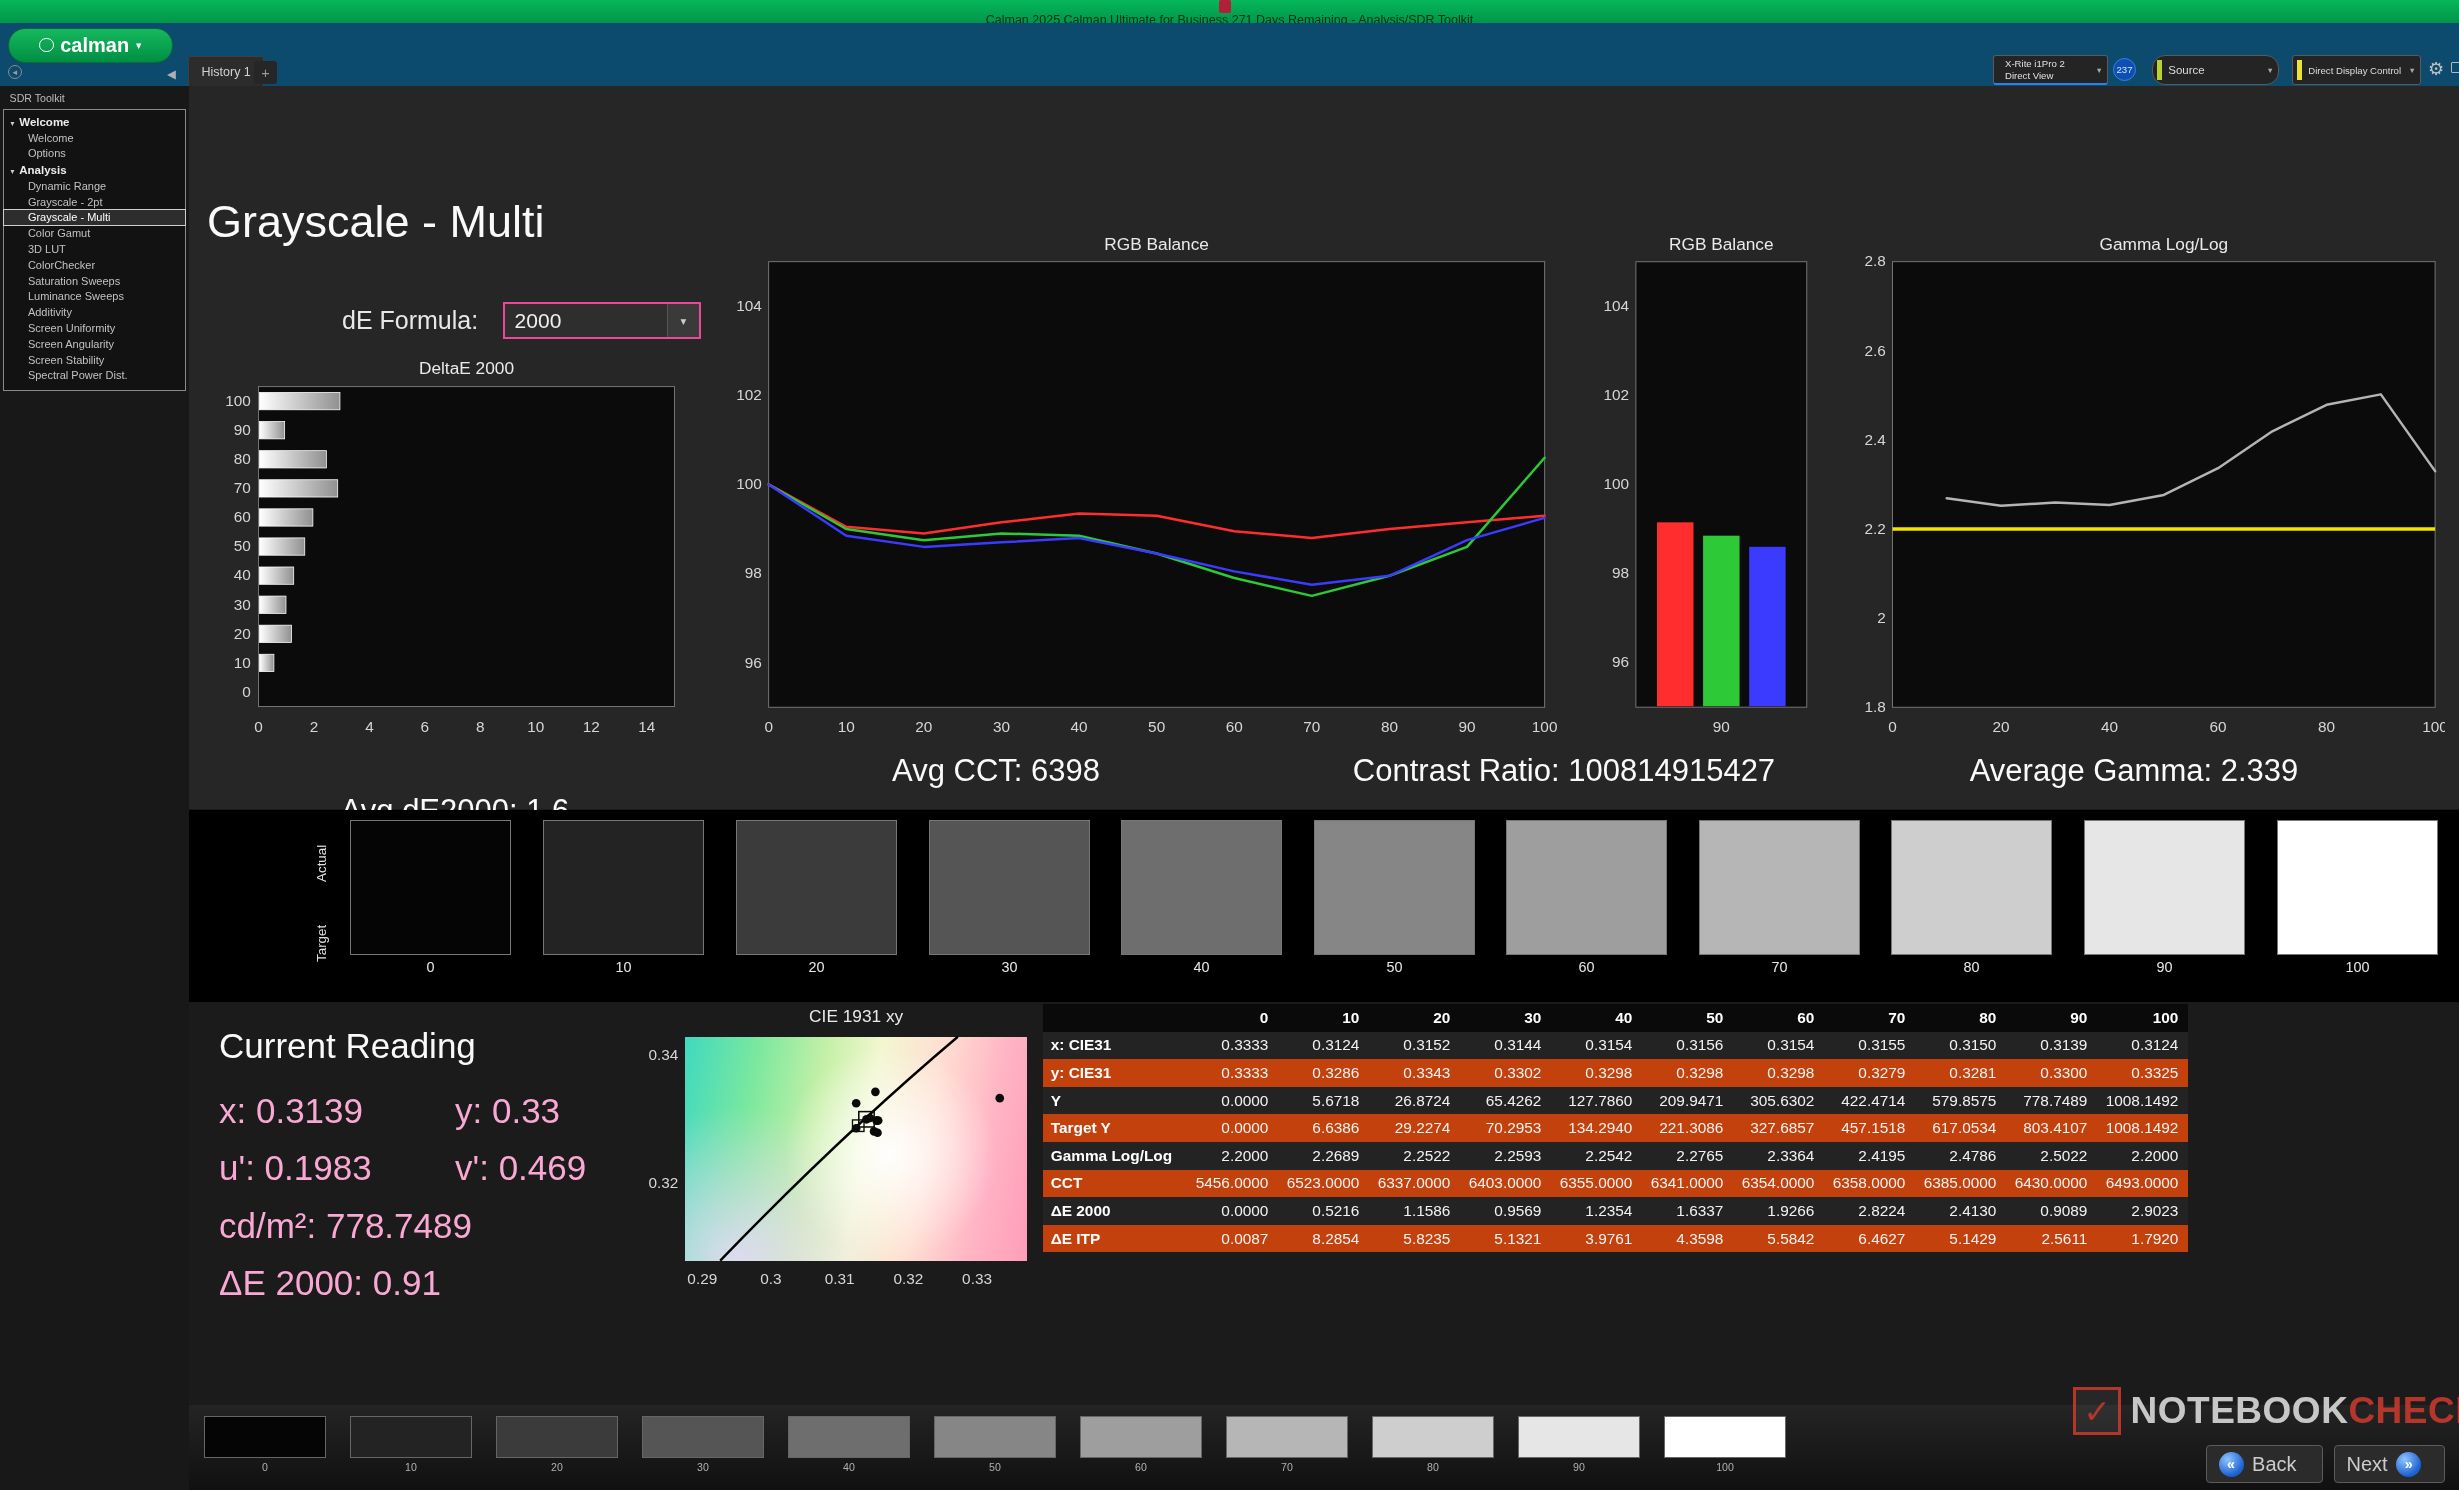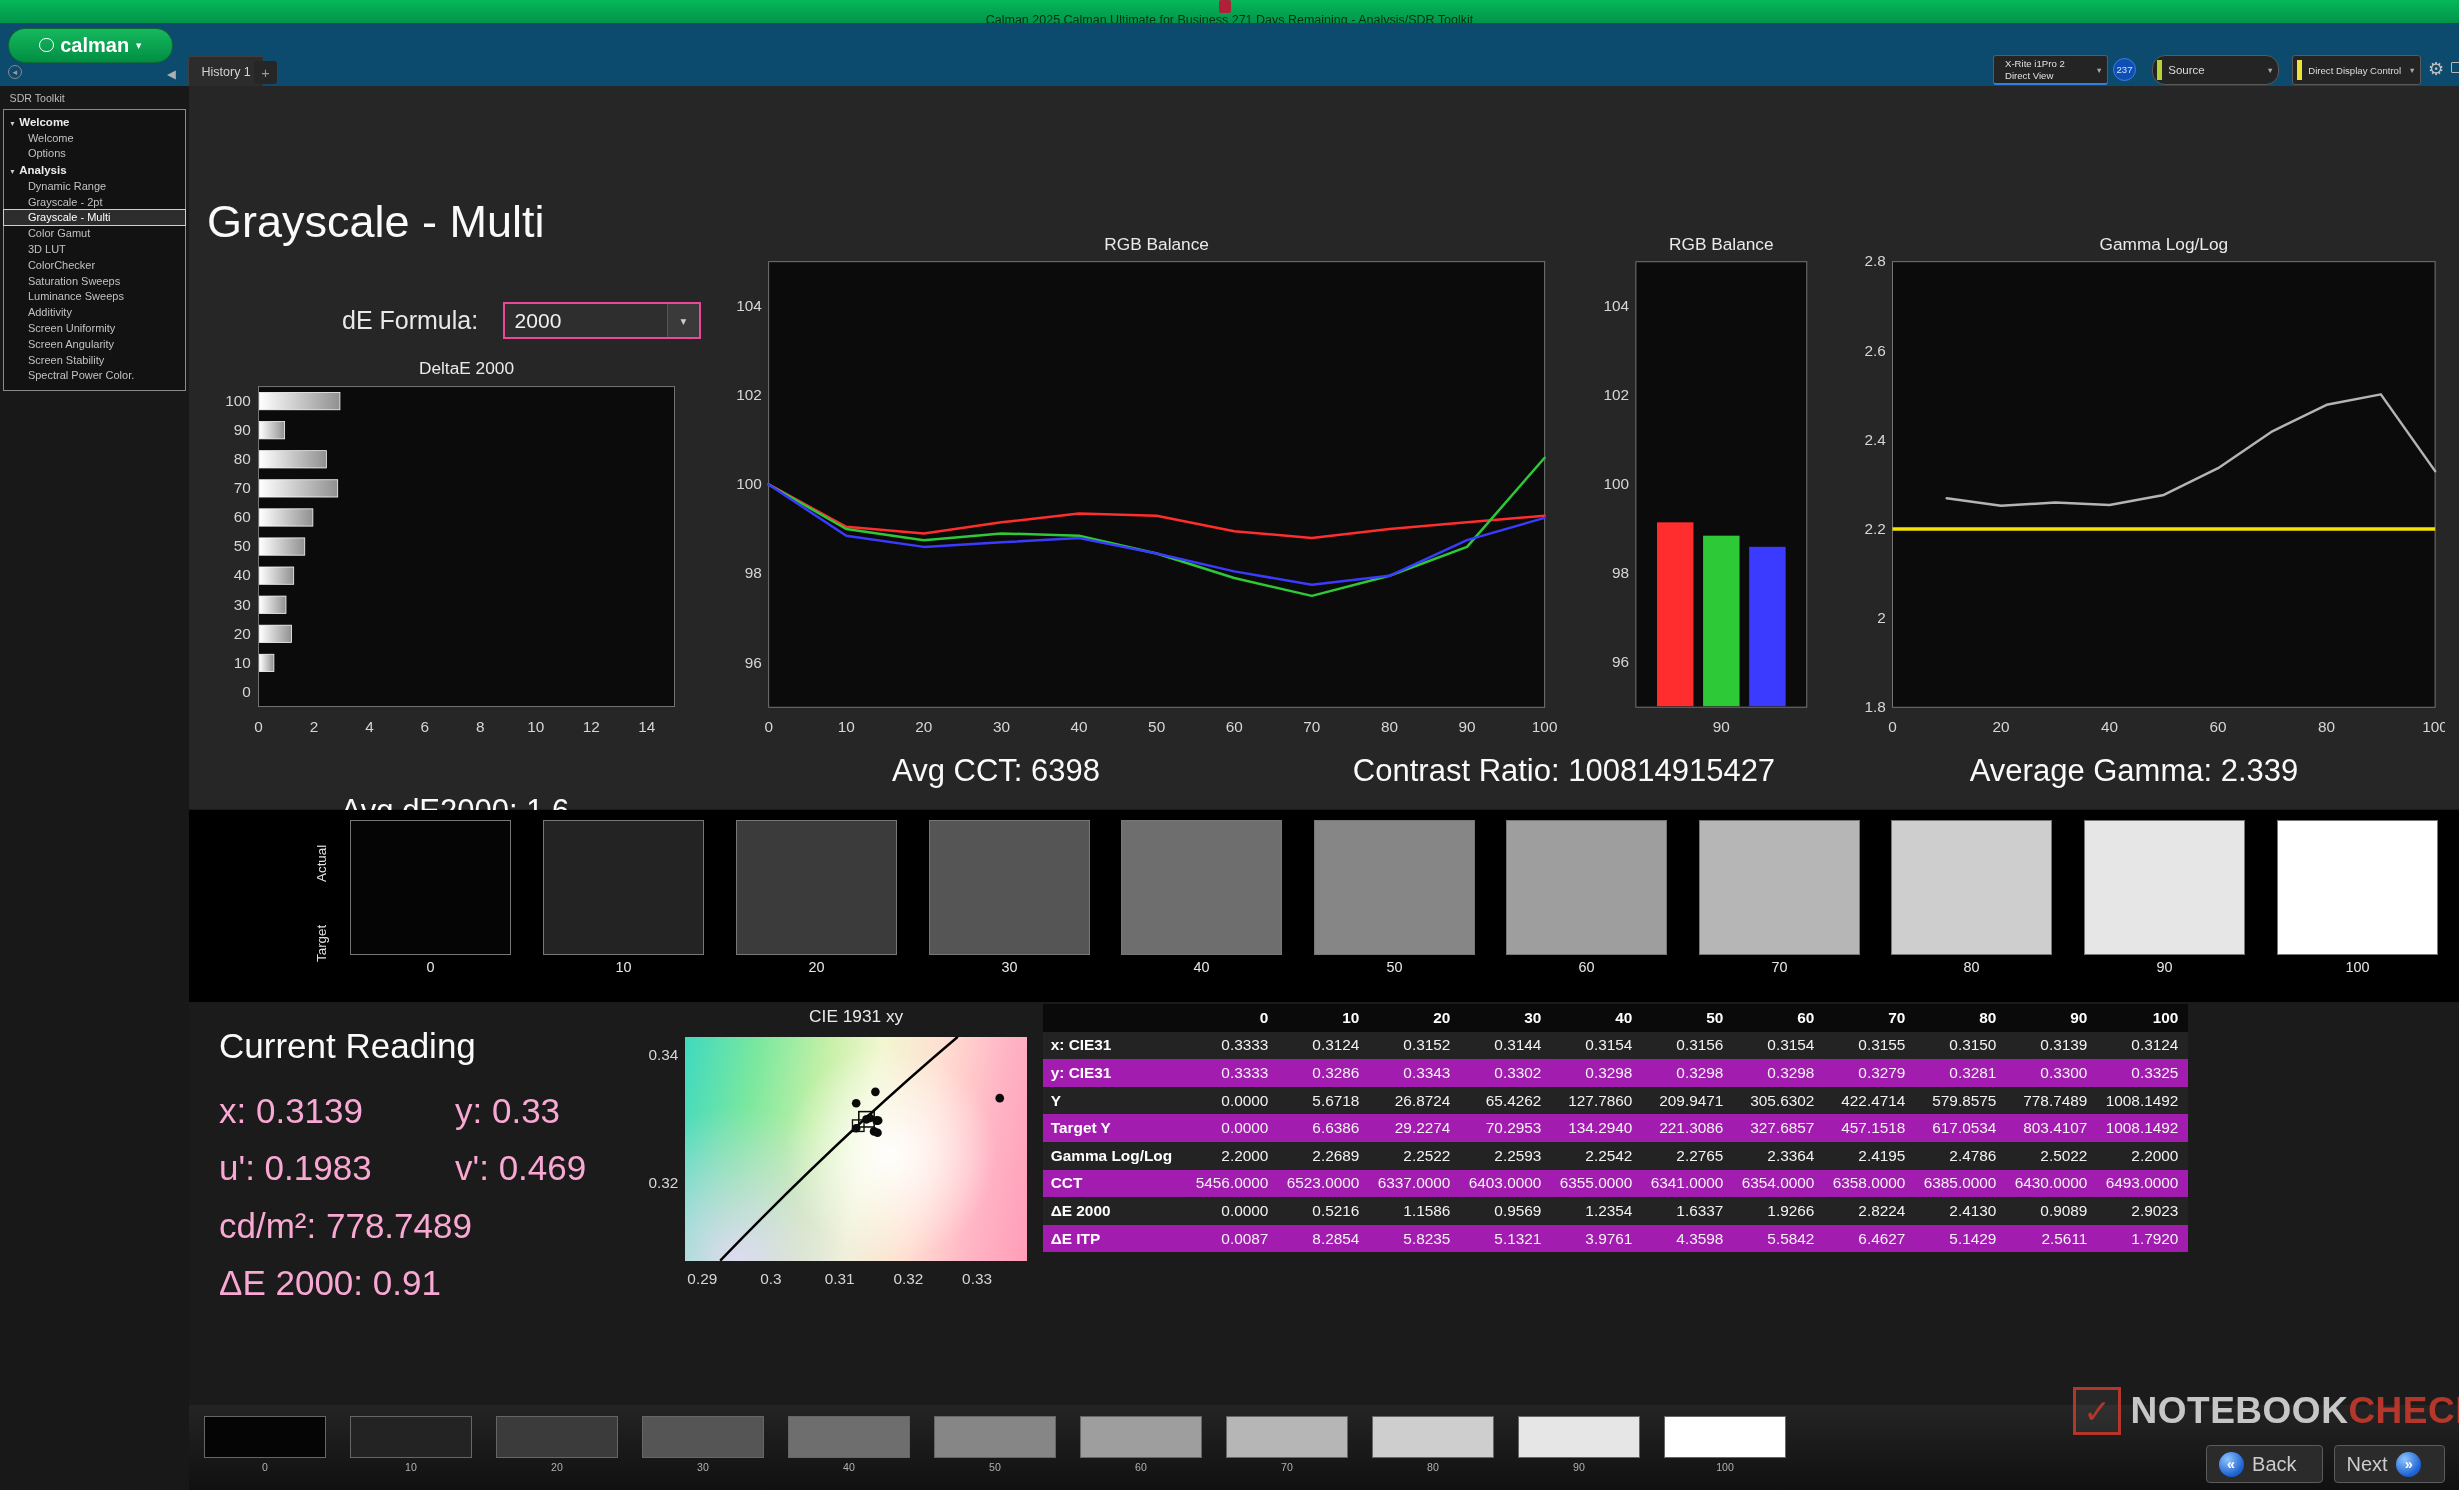--- a/index.html
+++ b/index.html
@@ -75,21 +75,21 @@
     radial-gradient(circle at 60% 52%, rgba(255,255,255,0.95) 0%, rgba(255,255,255,0) 45%),
     radial-gradient(circle at 15% 100%, rgba(236,216,255,0.85) 0%, rgba(236,216,255,0) 42%),
     linear-gradient(100deg,#3fd9c0 0%,#7ce89e 20%,#c6f0a8 38%,#f2f7d0 52%,#ffdfd2 68%,#ffb4c4 85%,#ff9db8 100%);}
   .table-host{position:absolute;left:1043px;top:1004px;width:1145px;}
   table.data-table{border-collapse:collapse;width:100%;table-layout:fixed;font-size:15.4px;}
   .data-table th,.data-table td{padding:4.8px 9.6px 4.8px 3.8px;overflow:hidden;white-space:nowrap;}
   .data-table thead th{background:#0a0a0a;color:#fff;font-weight:bold;text-align:right;}
   .data-table tbody th{text-align:left;color:#fff;font-weight:bold;padding-left:7.7px;}
   .data-table td{text-align:right;color:#f2f2f2;}
   .data-table tr.odd{background:#232323;}
-  .data-table tr.even{background:#a21caf;padding-left:41px;}
+  .data-table tr.even{background:#c2410c;padding-left:41px;}
 
   
   .footer-panel{position:absolute;left:189px;top:1405px;width:2270px;height:86px;background:linear-gradient(180deg,#242424,#101010);}
   .footer-swatches{position:absolute;left:204px;top:1416px;display:flex;gap:24px;}
   .fs-cell{width:122px;text-align:center;}
   .fs-box{width:122px;height:42px;border:1px solid #666;box-sizing:border-box;}
   .fs-label{font-size:10.6px;color:#b0b0b0;margin-top:2.9px;}
   .watermark{position:absolute;left:2073px;top:1387px;display:flex;align-items:center;gap:9.6px;opacity:0.85;}
   .wm-box{width:48px;height:48px;border:3.8px solid #cf3a2c;box-sizing:border-box;display:flex;align-items:center;justify-content:center;color:#cf3a2c;font-size:33px;font-weight:bold;background:rgba(240,240,240,0.07);}
   .wm-text{font-size:37px;font-weight:bold;letter-spacing:0.5px;}
@@ -164,21 +164,21 @@
         <div class="tree-item selected">Grayscale - Multi</div>
         <div class="tree-item">Color Gamut</div>
         <div class="tree-item">3D LUT</div>
         <div class="tree-item">ColorChecker</div>
         <div class="tree-item">Saturation Sweeps</div>
         <div class="tree-item">Luminance Sweeps</div>
         <div class="tree-item">Additivity</div>
         <div class="tree-item">Screen Uniformity</div>
         <div class="tree-item">Screen Angularity</div>
         <div class="tree-item">Screen Stability</div>
-        <div class="tree-item">Spectral Power Color.</div>
+        <div class="tree-item">Spectral Power Dist.</div>
       </div>
   </div>
 
   <div class="charts-area"></div>
   <div class="page-title">Grayscale - Multi</div>
   <div class="formula-label">dE Formula:</div>
   <div class="dropdown">
     <span>2000</span>
     <span class="dd-caret">▾</span>
   </div>

